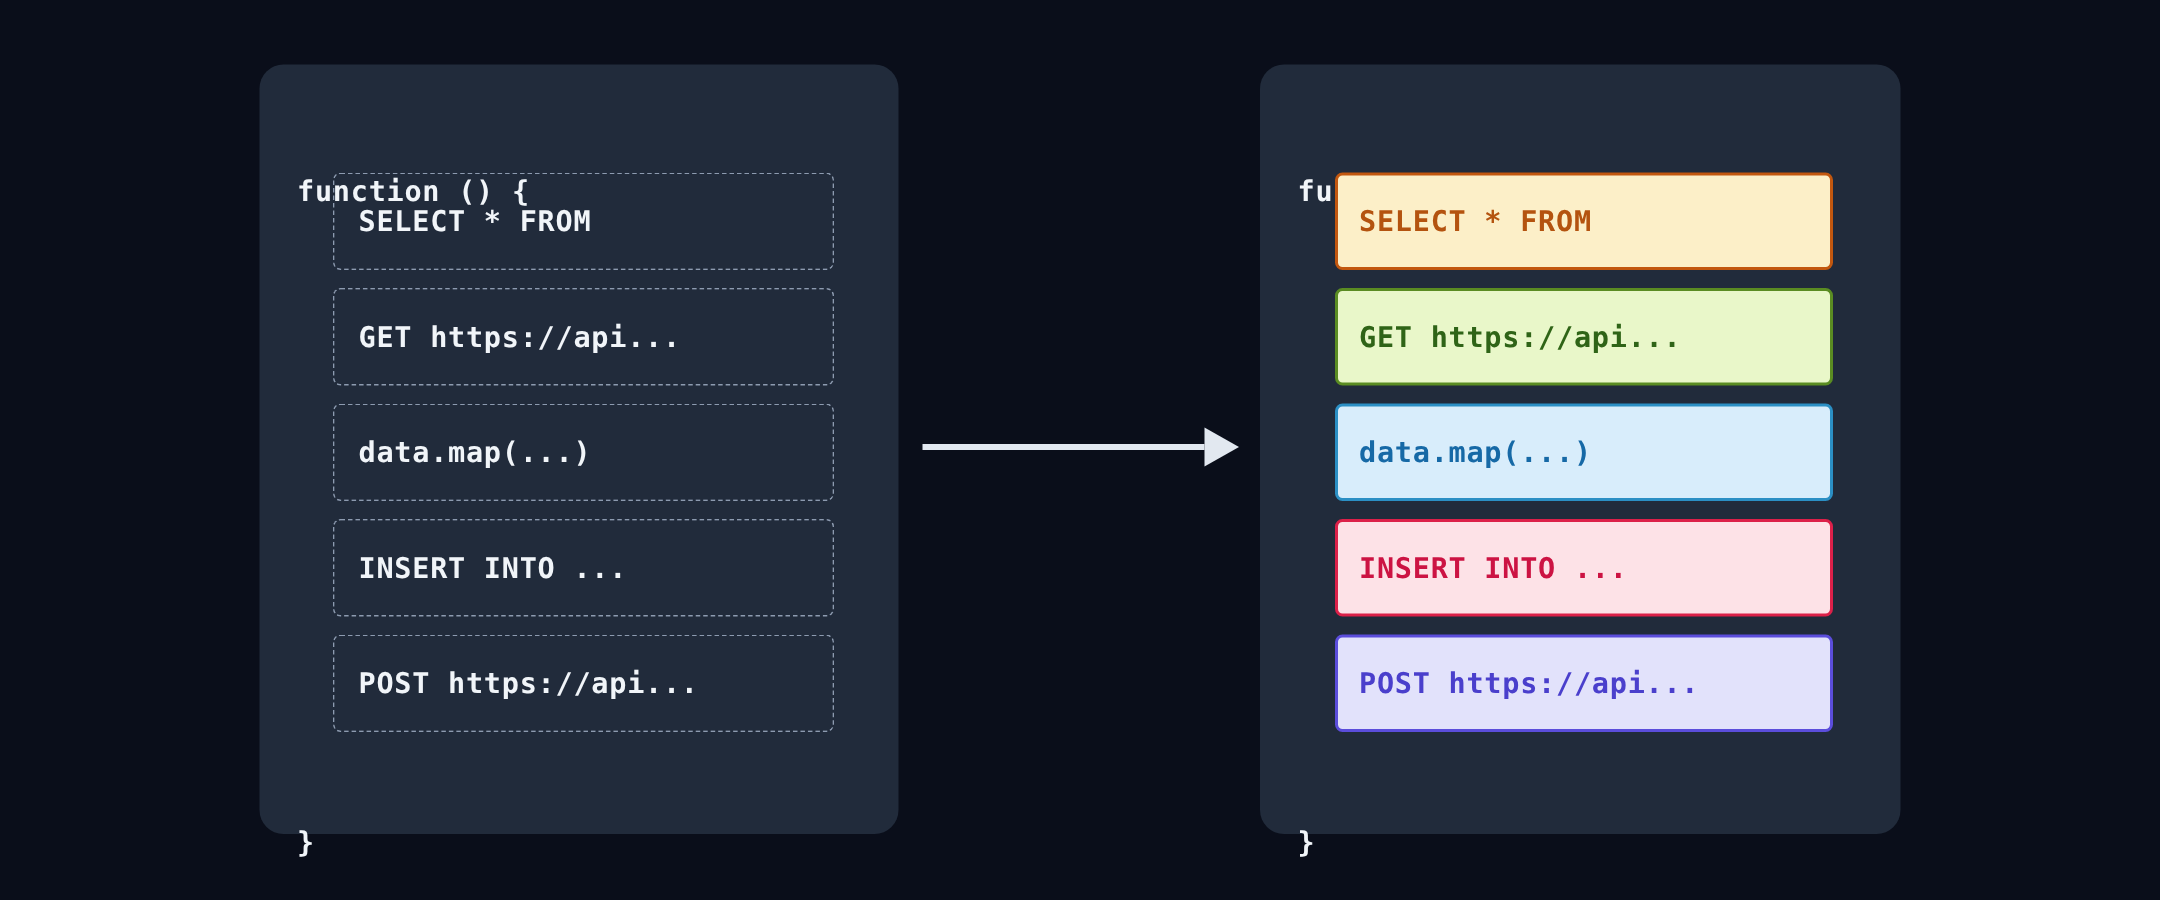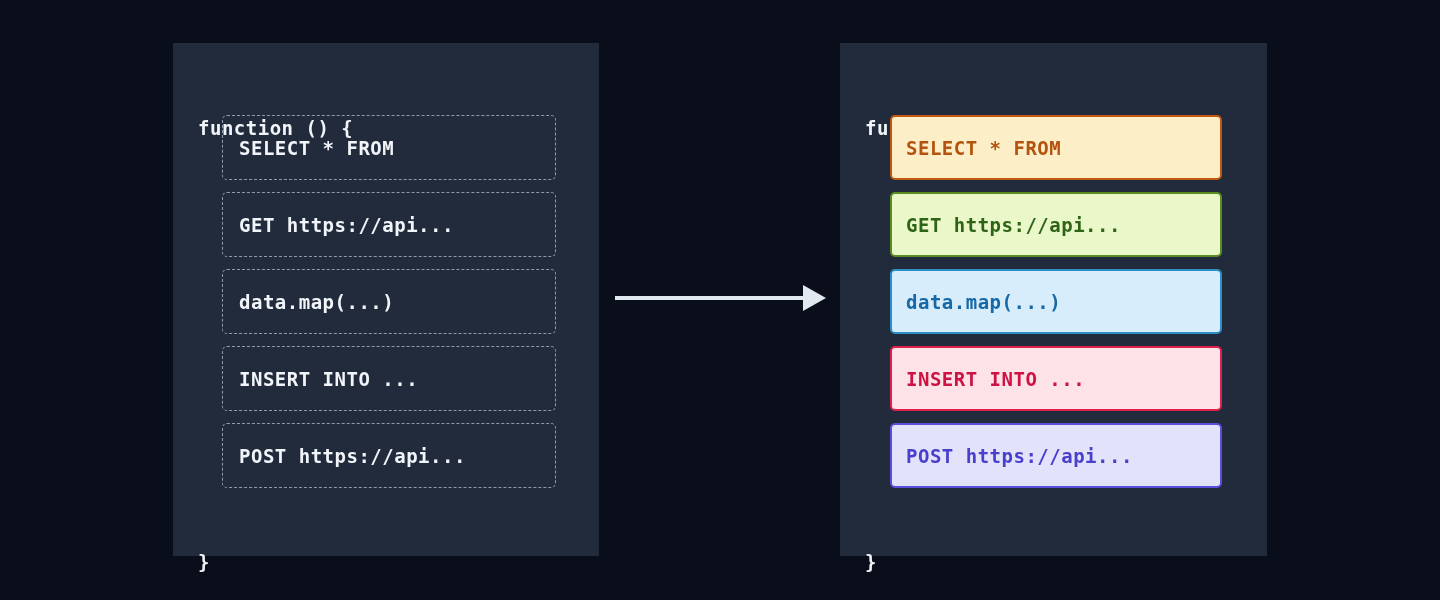--- a/index.html
+++ b/index.html
@@ -7,21 +7,21 @@
     width:1440px; height:600px;
     background:#0a0e1a;
     font-family:"DejaVu Sans Mono", monospace;
     overflow:hidden;
   }
   #stage { position:relative; width:1440px; height:600px; }
 
   .panel {
     position:absolute;
     background:#212b3b;
-    border-radius:0;
+    border-radius:16px;
   }
   #panel-before { left:173px; top:43px; width:426px; height:513px; }
   #panel-after  { left:840px; top:43px; width:427px; height:513px; }
 
   .panel-head, .panel-foot {
     position:absolute;
     left:25px;
     font-size:19px;
     font-weight:bold;
     color:#f1f5f9;

